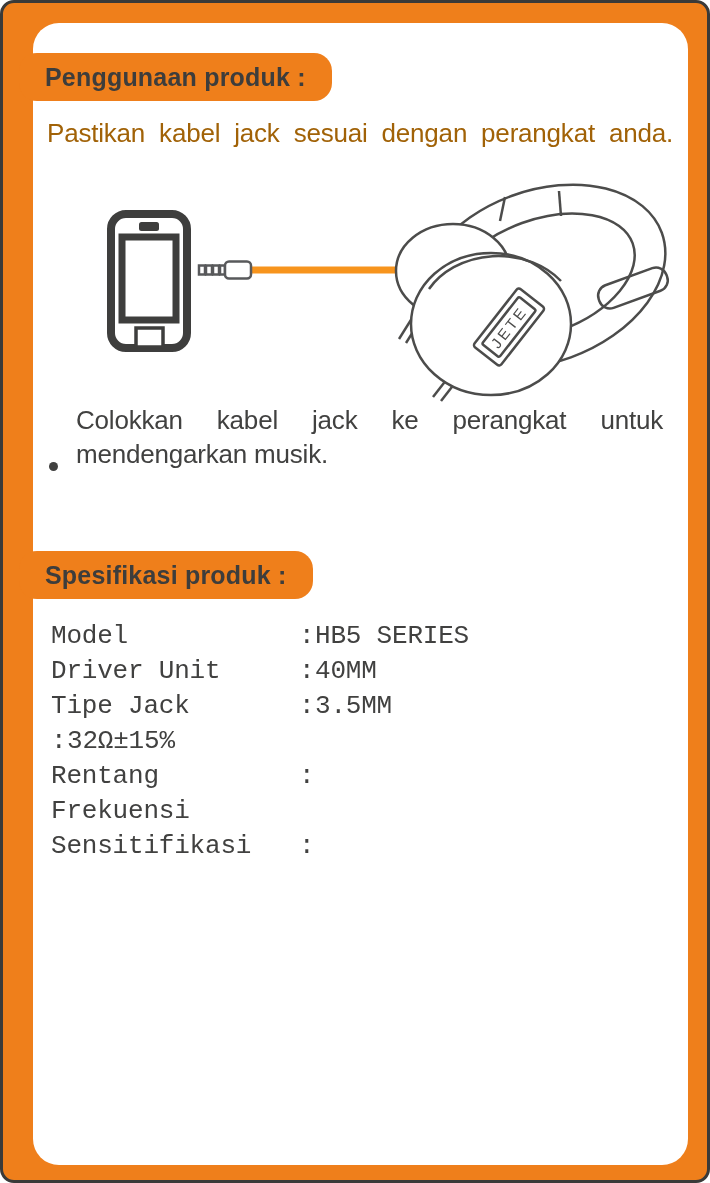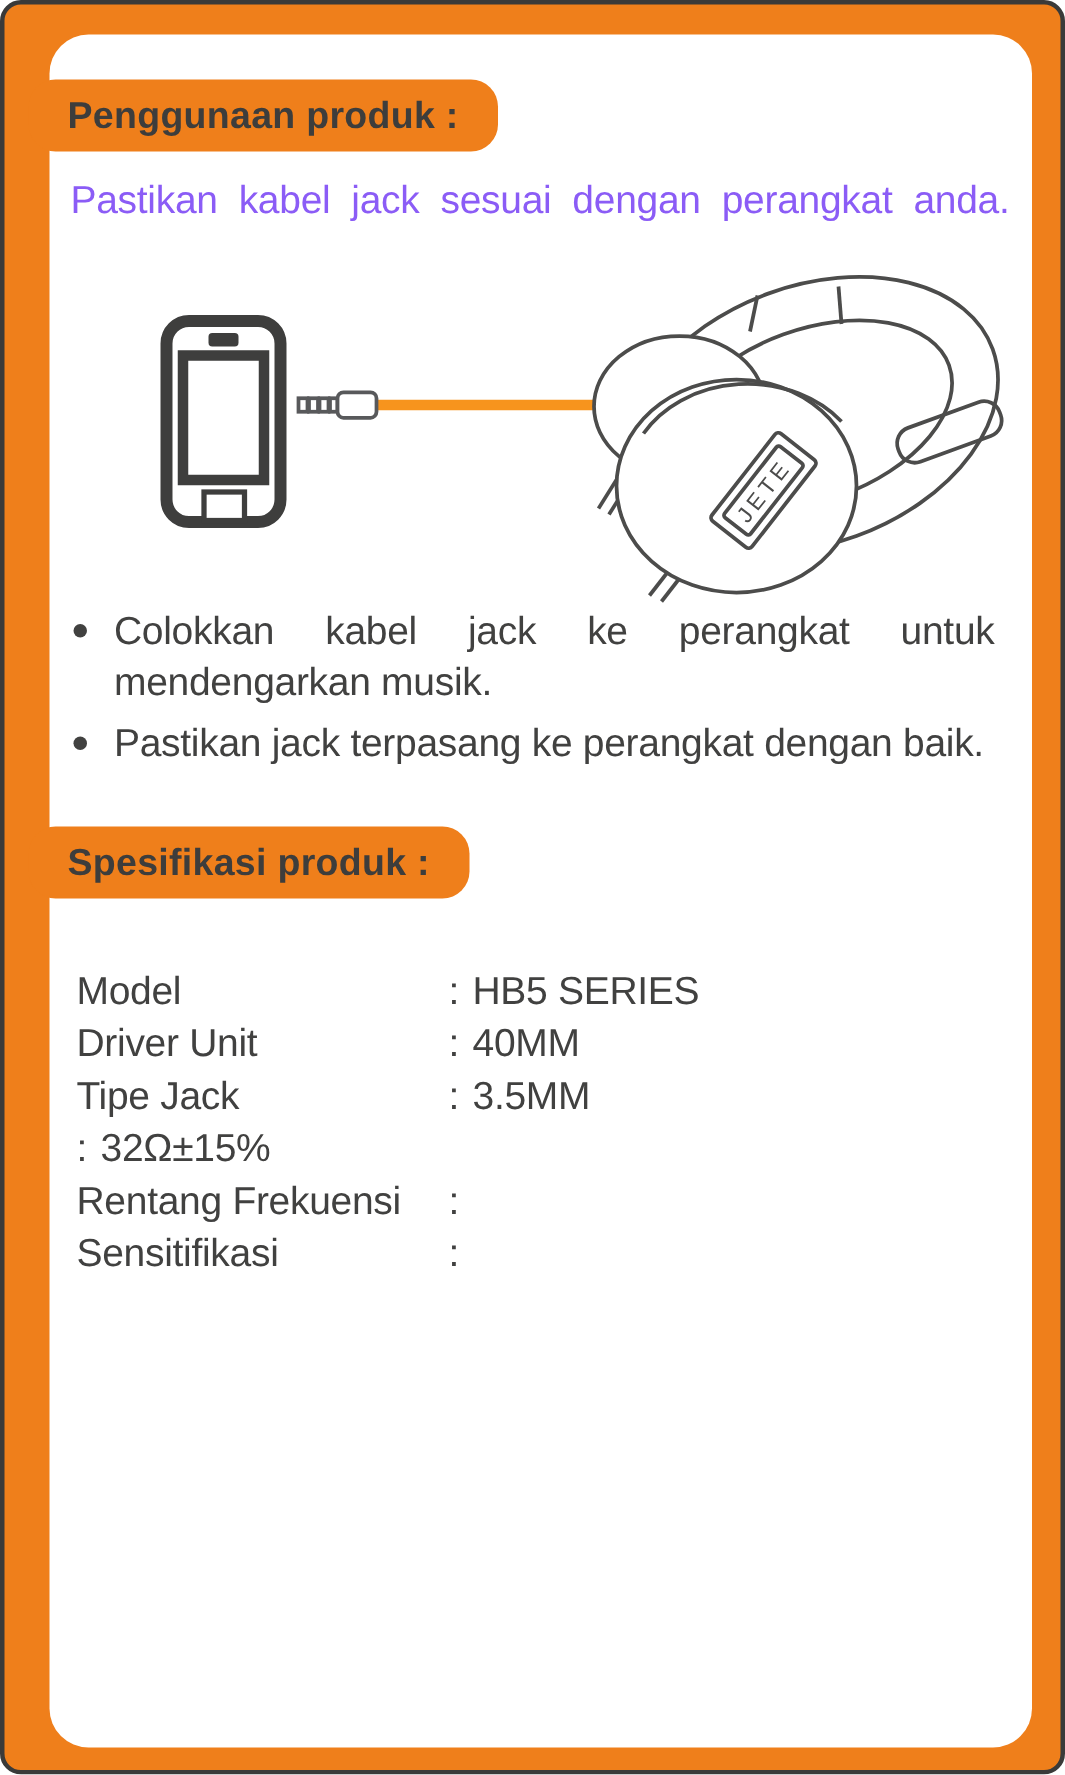--- a/index.html
+++ b/index.html
@@ -31,45 +31,45 @@
     color: #3d3d3c; letter-spacing: 0.2px;
     white-space: nowrap;
   }
   .badge-usage { top: 30px; }
   .badge-specs { top: 528px; }
   .intro {
     position: absolute; left: 14px; top: 94px; width: 626px;
     margin: 0; font-size: 26px; line-height: 32px;
     letter-spacing: -0.2px;
     text-align: justify; text-align-last: justify;
-    color: #8b5cf6;
+    color: #a16207;
   }
   .illu { position: absolute; }
   .illu-phone   { left: 73px;  top: 186px; }
   .illu-jack    { left: 164px; top: 234px; }
   .illu-phones  { left: 356px; top: 148px; }
   .bullets {
     position: absolute; left: 14px; top: 380px; width: 616px;
     margin: 0; padding: 0; list-style: none;
   }
   .bullets li {
-    display: flex; align-items: flex-start;
+    display: flex; align-items: flex-end;
     margin-bottom: 7px;
   }
   .bullet-dot {
     flex: 0 0 auto;
     width: 9px; height: 9px; border-radius: 50%;
     background: #414140; margin: 13px 18px 0 2px;
   }
   .bullets p {
     margin: 0; width: 588px;
     font-size: 26px; line-height: 34px; letter-spacing: -0.2px;
     text-align: justify; color: #414140;
   }
-  .spec-table { position: absolute; left: 18px; top: 620px; width: 620px; }
+  .spec-table { position: absolute; left: 18px; top: 596px; width: 620px; font-family: Liberation Mono, monospace; }
   .spec-row { display: flex; line-height: 35px; font-size: 26px; letter-spacing: -0.2px; color: #414140; }
   .spec-label { flex: 0 0 248px; }
   .spec-colon { flex: 0 0 16px; }
   .spec-value { flex: 1 1 auto; }
   svg text { font-family: "Liberation Sans", sans-serif; }
 </style>
 </head>
 <body>
 
 <div class="frame">
@@ -129,24 +129,20 @@
           <text x="0" y="5.5" text-anchor="middle" font-size="15" letter-spacing="3" fill="#4c4c4b" stroke="none">JETE</text>
         </g>
       </g>
     </svg>
 
     <ul class="bullets">
       <li>
         <span class="bullet-dot"></span>
         <p>Colokkan kabel jack ke perangkat untuk mendengarkan musik.</p>
       </li>
-      <li>
-        <span class="bullet-dot"></span>
-        <p>Pastikan jack terpasang ke perangkat dengan baik.</p>
-      </li>
     </ul>
 
     <div class="badge badge-specs">
       <span>Spesifikasi produk :</span>
     </div>
 
     <div class="spec-table">
       <div class="spec-row">
         <span class="spec-label">Model</span>
         <span class="spec-colon">:</span>

